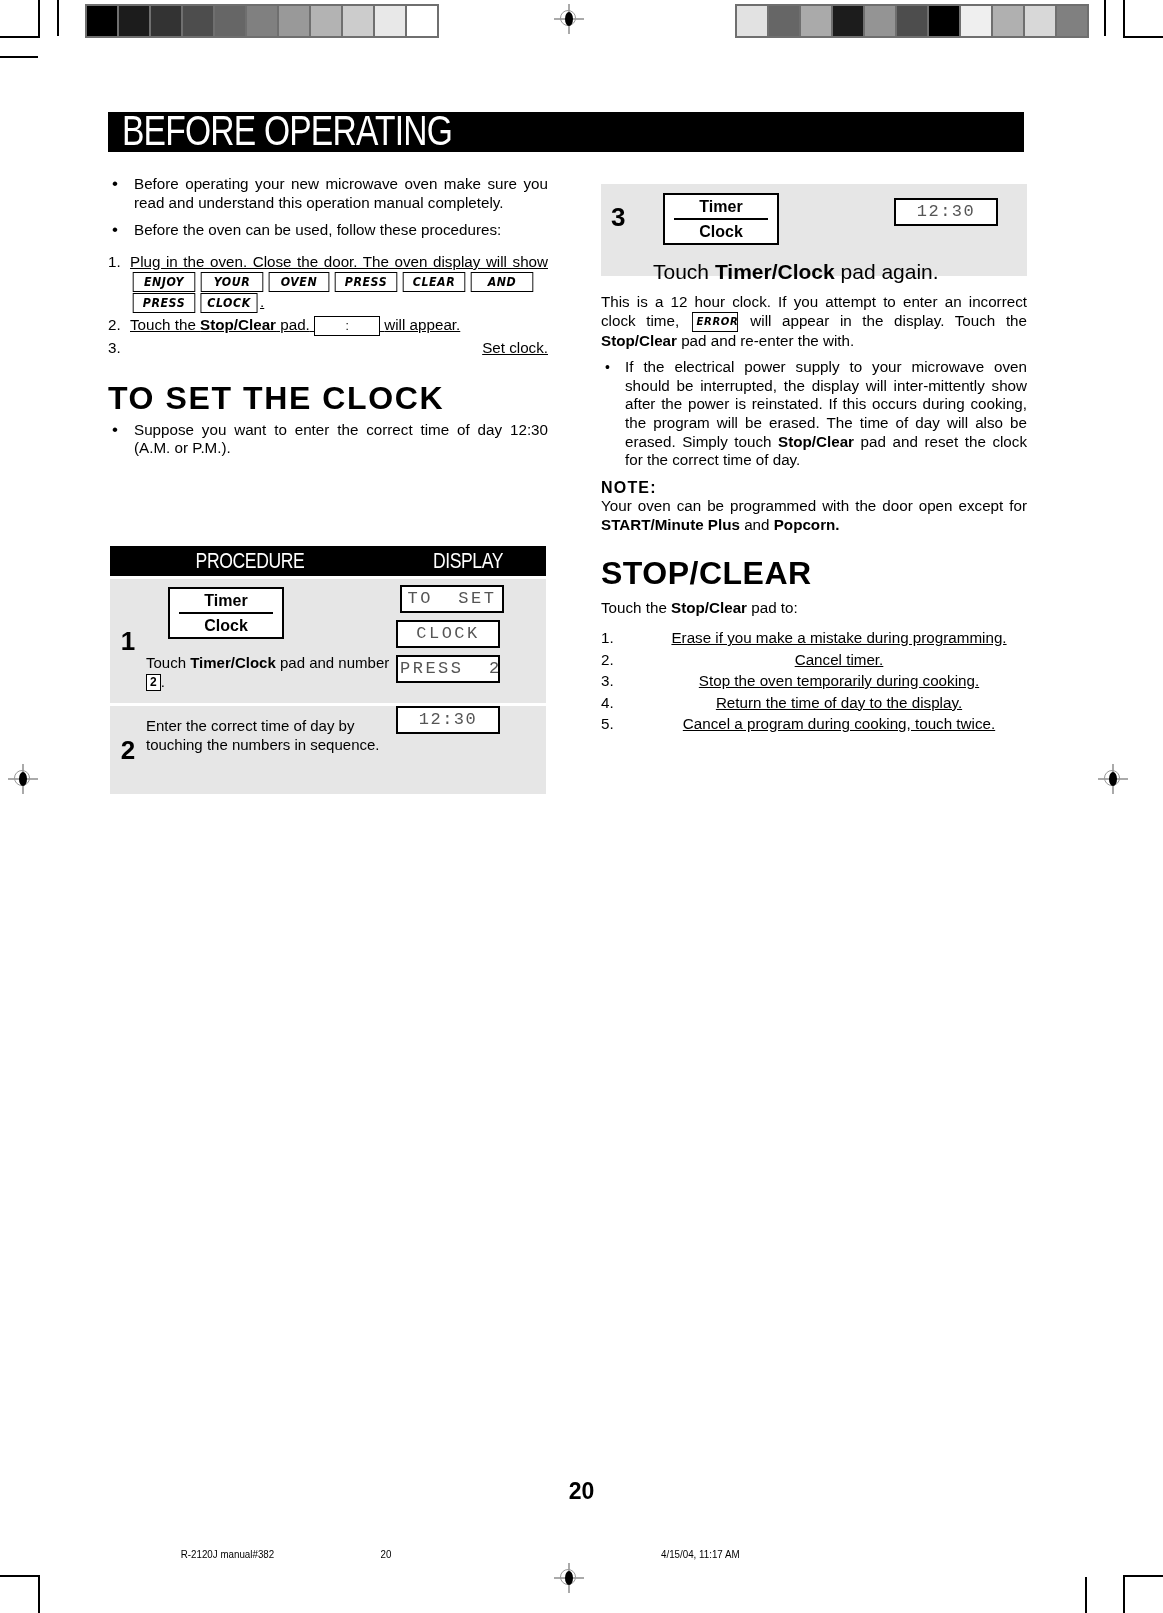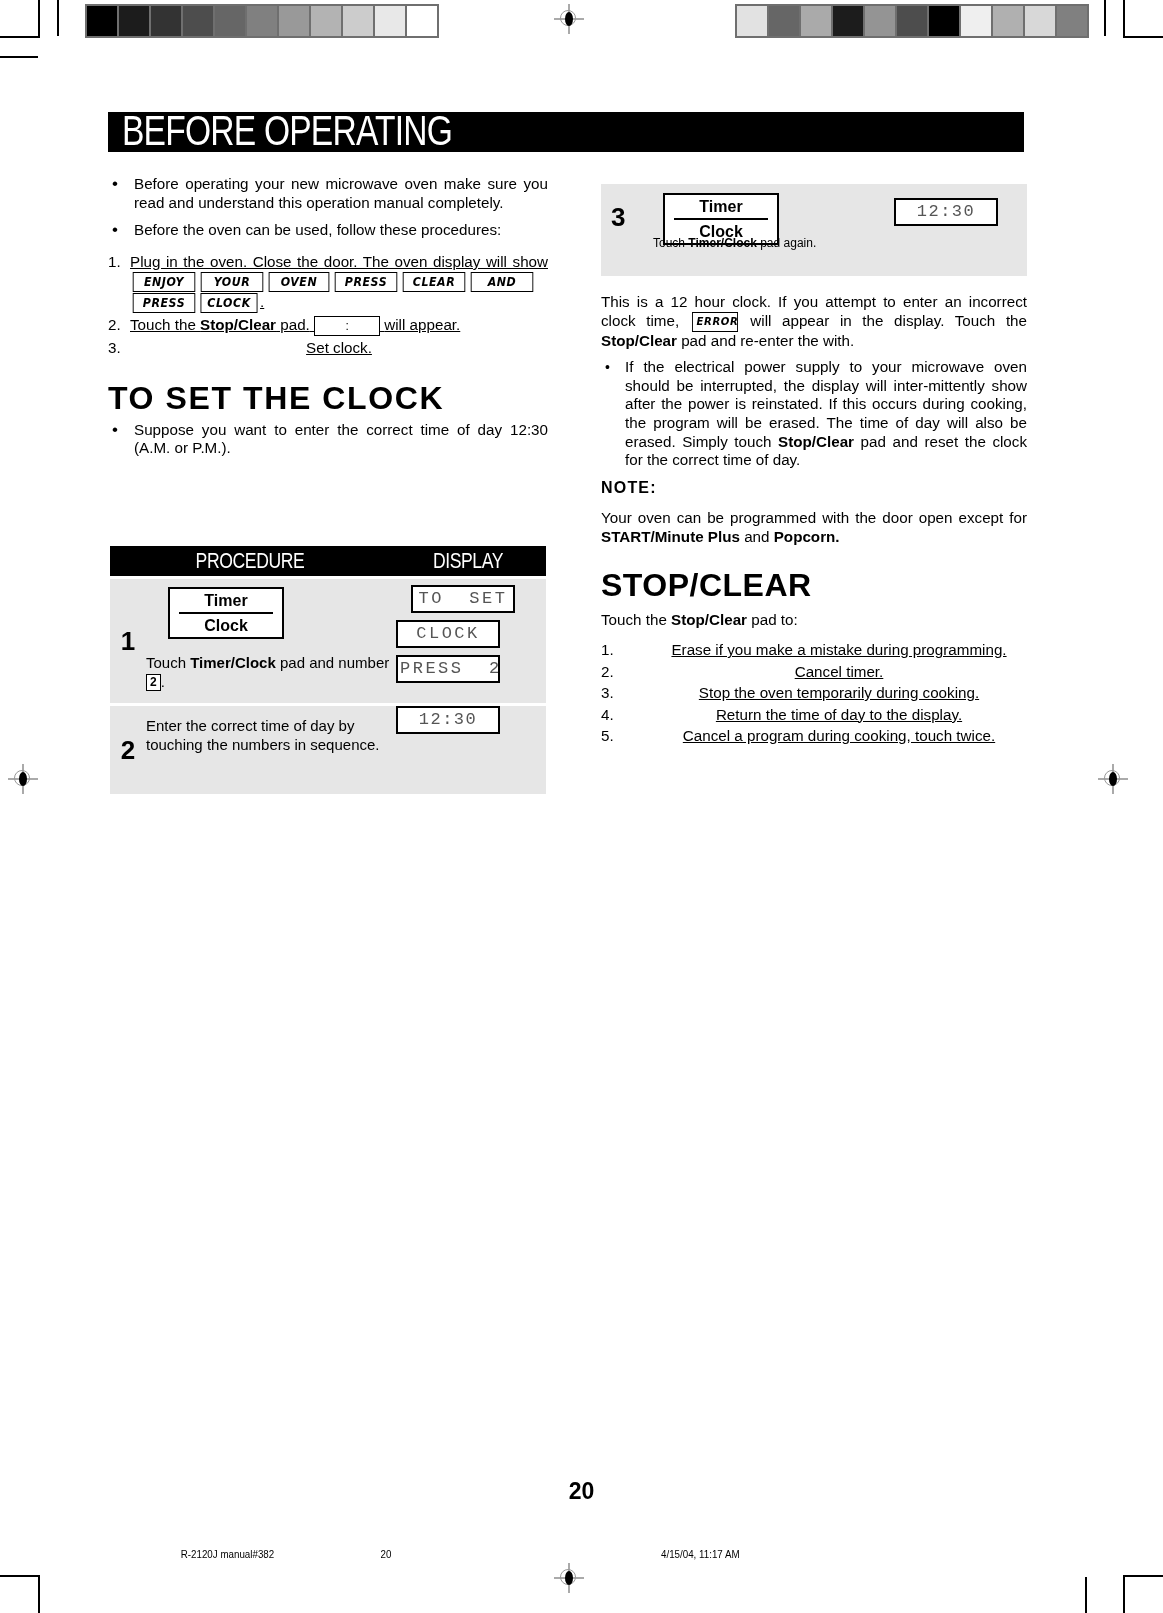--- a/index.html
+++ b/index.html
@@ -419,21 +419,21 @@
       <div class="mark">2.</div>
       <div class="txt" style="text-align:left;">
         <span>Touch the </span><b>Stop/Clear</b><span> pad.</span>
         <span class="lcd-blank">:</span>
         <span>will appear.</span>
       </div>
     </div>
 
     <div class="num-row">
       <div class="mark">3.</div>
-      <div class="txt" style="text-align:center;">Set clock.</div>
+      <div class="txt" style="text-align:right;">Set clock.</div>
     </div>
 
     <div class="sec-head" style="margin-top:22px;">TO SET THE CLOCK</div>
 
     <div class="bullet-row">
       <div class="mark dot">•</div>
       <div class="txt">Suppose you want to enter the correct time of day 12:30 (A.M. or P.M.).</div>
     </div>
   </div>
 
@@ -449,21 +449,21 @@
         <div class="pad" style="width:116px;margin-left:22px;">
           <div>Timer</div>
           <div class="divider"></div>
           <div>Clock</div>
         </div>
         <div class="proc-text">
           <span>Touch </span><b>Timer/Clock</b><span> pad and number </span><span class="key">2</span><span>.</span>
         </div>
       </div>
       <div class="disp">
-        <div class="panel" style="position:absolute;left:15px;top:6px;width:104px;">TO  SET</div>
+        <div class="panel" style="position:absolute;left:4px;top:6px;width:104px;">TO  SET</div>
         <div class="panel" style="position:absolute;left:0;top:41px;width:104px;">CLOCK</div>
         <div class="panel" style="position:absolute;left:0;top:76px;width:104px;overflow:hidden;">PRESS  2</div>
       </div>
     </div>
 
     <div class="row" style="height:88px;">
       <div class="stepno">2</div>
       <div class="proc">
         <div class="proc-text" style="margin-top:2px;">Enter the correct time of day by touching the numbers in sequence.</div>
       </div>
@@ -474,41 +474,41 @@
   </div>
 
   <div class="step3">
     <div style="position:absolute;left:10px;top:18px;font-size:26px;font-weight:bold;">3</div>
     <div class="pad" style="position:absolute;left:62px;top:9px;width:116px;">
       <div>Timer</div>
       <div class="divider"></div>
       <div>Clock</div>
     </div>
     <div class="panel" style="position:absolute;left:293px;top:14px;width:104px;letter-spacing:1.5px;">12:30</div>
-    <div style="position:absolute;left:52px;top:52px;font-size:12px;">
+    <div style="position:absolute;left:52px;top:76px;font-size:21px;">
       <span>Touch </span><b>Timer/Clock</b><span> pad again.</span>
     </div>
   </div>
 
   <div class="col-right" style="top:293px;">
 
     <p class="body">
       <span>This is a 12 hour clock. If you attempt to enter an incorrect clock time, </span><span class="lcd w-error">ERROR</span><span> will appear in the display. Touch the </span><b>Stop/Clear</b><span> pad and re-enter the with.</span>
     </p>
 
     <div class="bullet-row" style="margin-top:8px;">
       <div class="mark" style="width:24px;font-size:14px;">•</div>
       <div class="txt">
         <span>If the electrical power supply to your microwave oven should be interrupted, the display will inter-mittently show after the power is reinstated. If this occurs  during cooking, the program will be erased. The time of day will also be erased. Simply touch </span><b>Stop/Clear</b><span> pad and reset the clock for the correct time of day.</span>
       </div>
     </div>
 
     <div style="margin-top:8px;display:flex;flex-direction:column;">
       <div style="flex:0 0 auto;font-weight:bold;font-size:16px;letter-spacing:1.2px;line-height:18.6px;padding-right:5px;">NOTE:</div>
-      <div style="flex:1 1 auto;font-size:15.2px;line-height:18.6px;text-align:justify;margin-top:12px;">
+      <div style="flex:1 1 auto;font-size:15.2px;line-height:18.6px;text-align:justify;">
         <span> Your oven can be programmed with the door open except for </span><b>START/Minute Plus</b><span> and </span><b>Popcorn.</b>
       </div>
     </div>
 
     <div class="sec-head tight" style="margin-top:20px;margin-bottom:6px;letter-spacing:0.5px;">STOP/CLEAR</div>
 
     <div style="font-size:15.2px;line-height:19.5px;margin-bottom:11px;">
       <span>Touch the </span><b>Stop/Clear</b><span> pad to:</span>
     </div>
 

